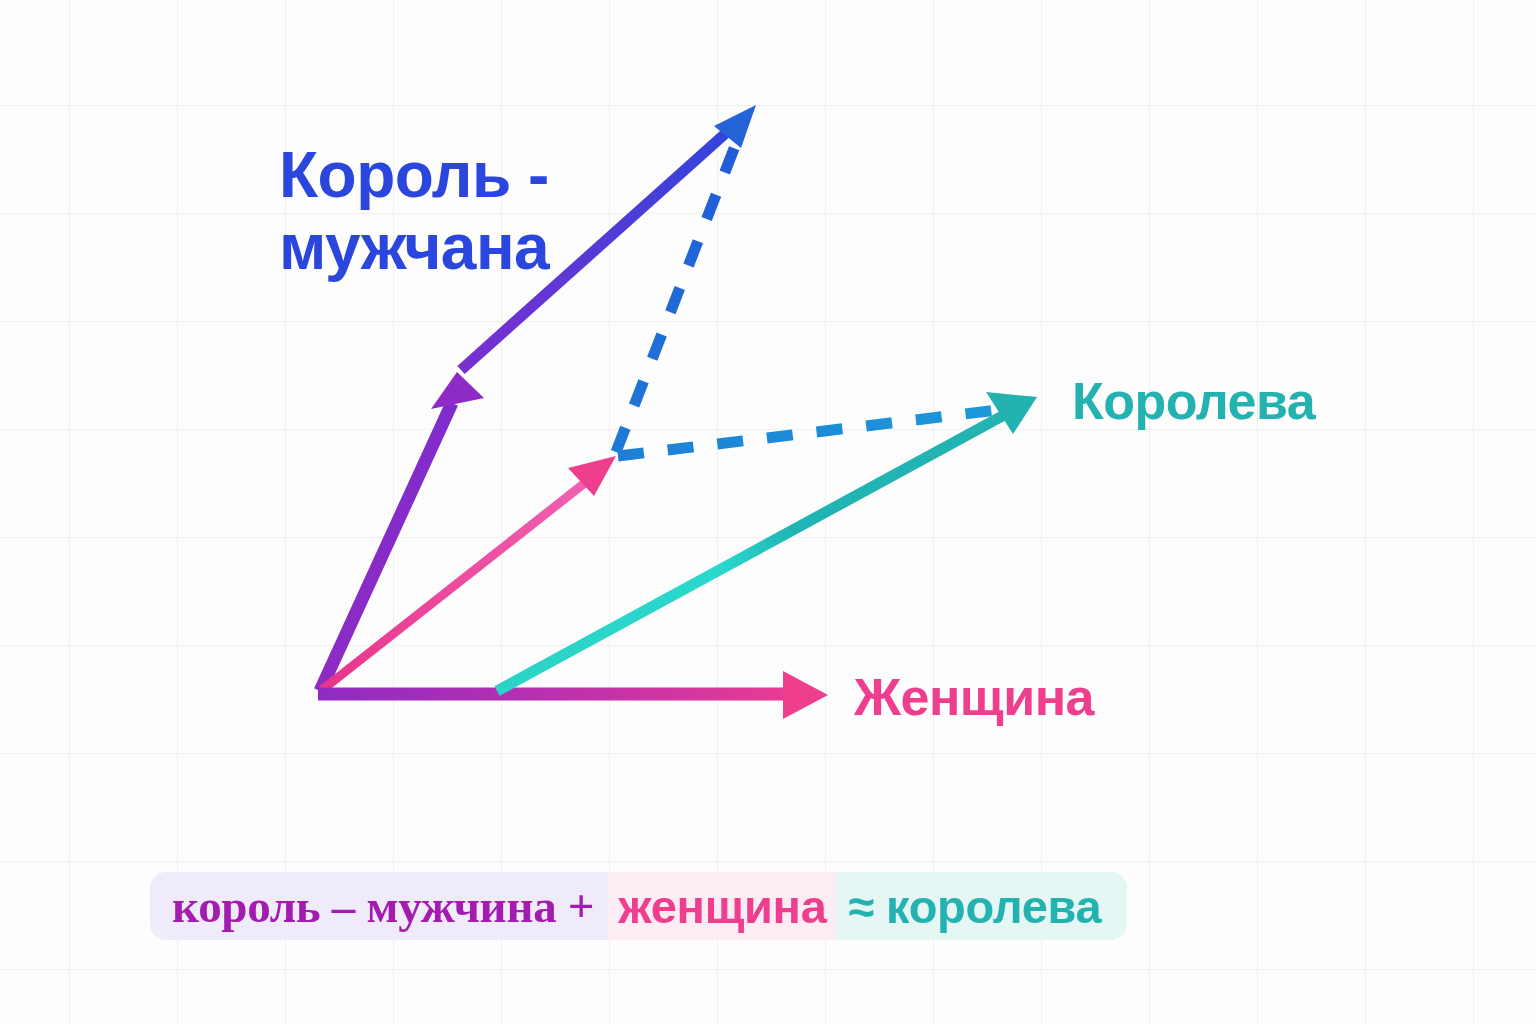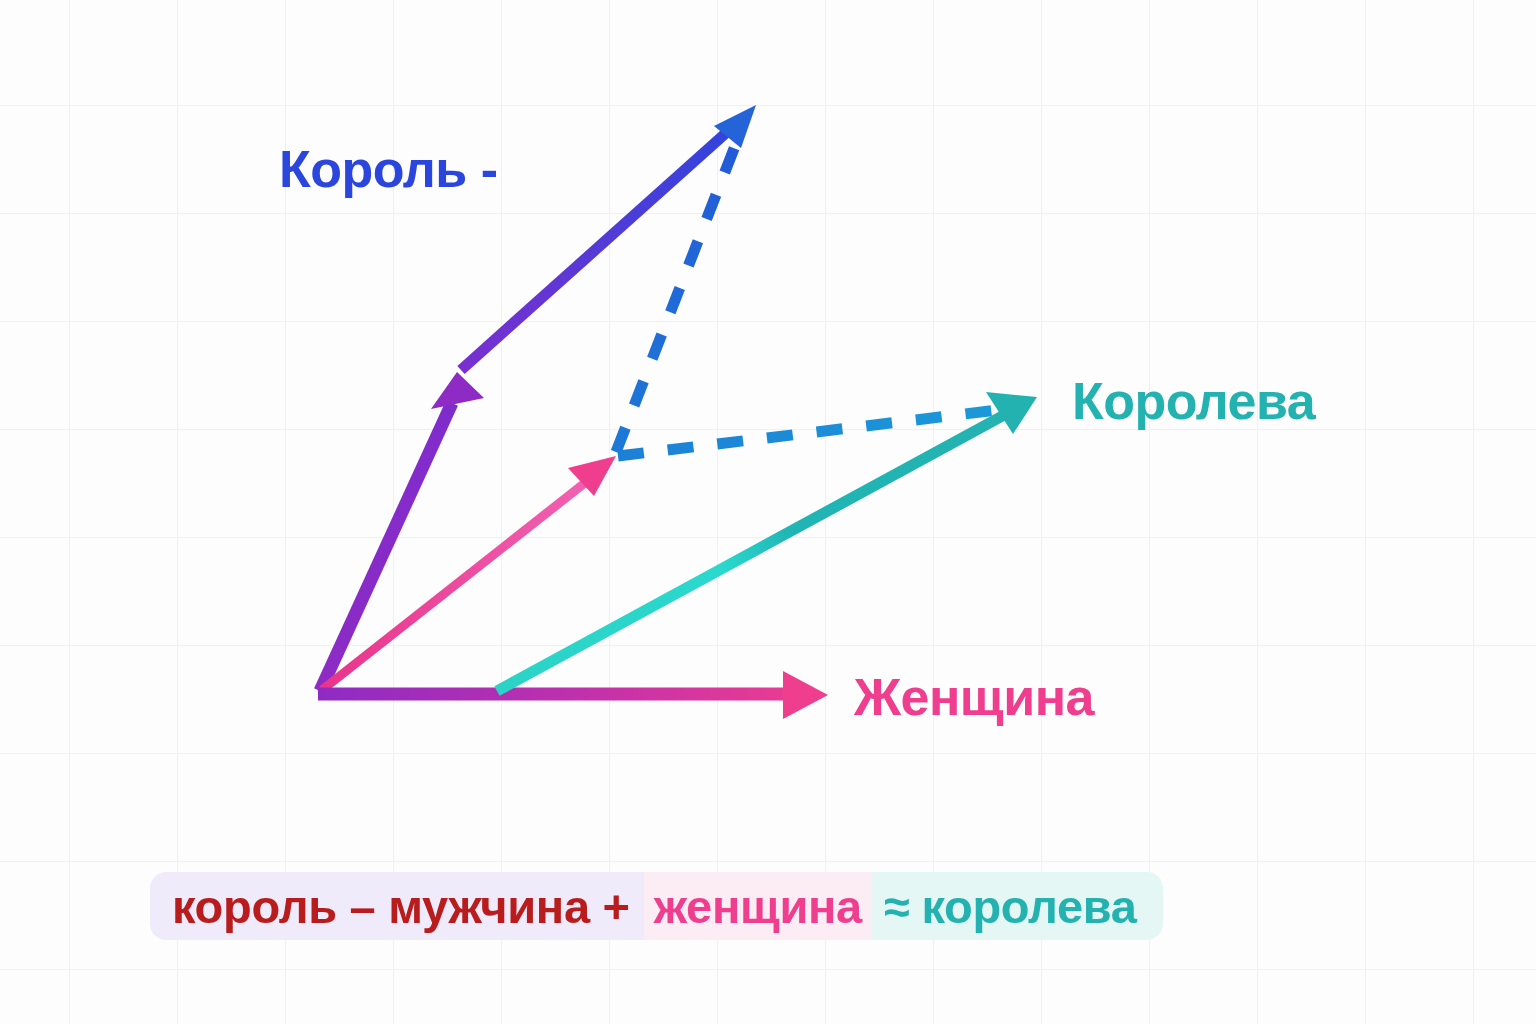--- a/index.html
+++ b/index.html
@@ -43,21 +43,21 @@
   }
   #label-king {
     left: 782px;
     top: 96px;
     font-size: 54px;
     color: #2563d9;
   }
   #label-king-minus-man {
     left: 279px;
     top: 140px;
-    font-size: 52px;
+    font-size: 64px;
     line-height: 1.12;
     color: #2b46dd;
     text-align: left;
   }
   #label-queen {
     left: 1072px;
     top: 371px;
     font-size: 52px;
     color: #24b2b0;
   }
@@ -87,22 +87,23 @@
     font-weight: bold;
     letter-spacing: -0.3px;
   }
   .eq-seg {
     display: flex;
     align-items: center;
     white-space: pre;
   }
   #eq-seg-left {
     background: #f0ebfa;
-    color: #b91c1c;
+    color: #a21caf;
     padding: 0 14px 0 22px;
+    font-family: Liberation Serif, serif;
   }
   #eq-seg-mid {
     background: #fcecf4;
     color: #ef3e8e;
     padding: 0 10px 0 10px;
   }
   #eq-seg-right {
     background: #e4f7f5;
     color: #24b2b0;
     padding: 0 26px 0 12px;
@@ -178,21 +179,21 @@
       <line x1="318" y1="694" x2="788" y2="694" stroke="url(#gradWomanHoriz)" stroke-width="13" stroke-linecap="butt"></line>
       <polygon points="828,695 783,671 783,719" fill="#ef3e8e"></polygon>
     </g>
 
     <g>
       <line x1="497" y1="691" x2="1006" y2="414" stroke="url(#gradQueen)" stroke-width="11" stroke-linecap="butt"></line>
       <polygon points="1037,397 986,392 1013,434" fill="#24b2b0"></polygon>
     </g>
   </svg>
 
-  <div class="label" id="label-king-minus-man"><span>Король -</span><br></div>
+  <div class="label" id="label-king-minus-man"><span>Король -</span><br><span>мужчана</span></div>
 
 
   <div class="label" id="label-queen">Королева</div>
 
   <div class="label" id="label-woman">Женщина</div>
 
 
   <div id="equation-bar">
     <div class="eq-seg" id="eq-seg-left">король – мужчина +</div>
     <div class="eq-seg" id="eq-seg-mid">женщина</div>

